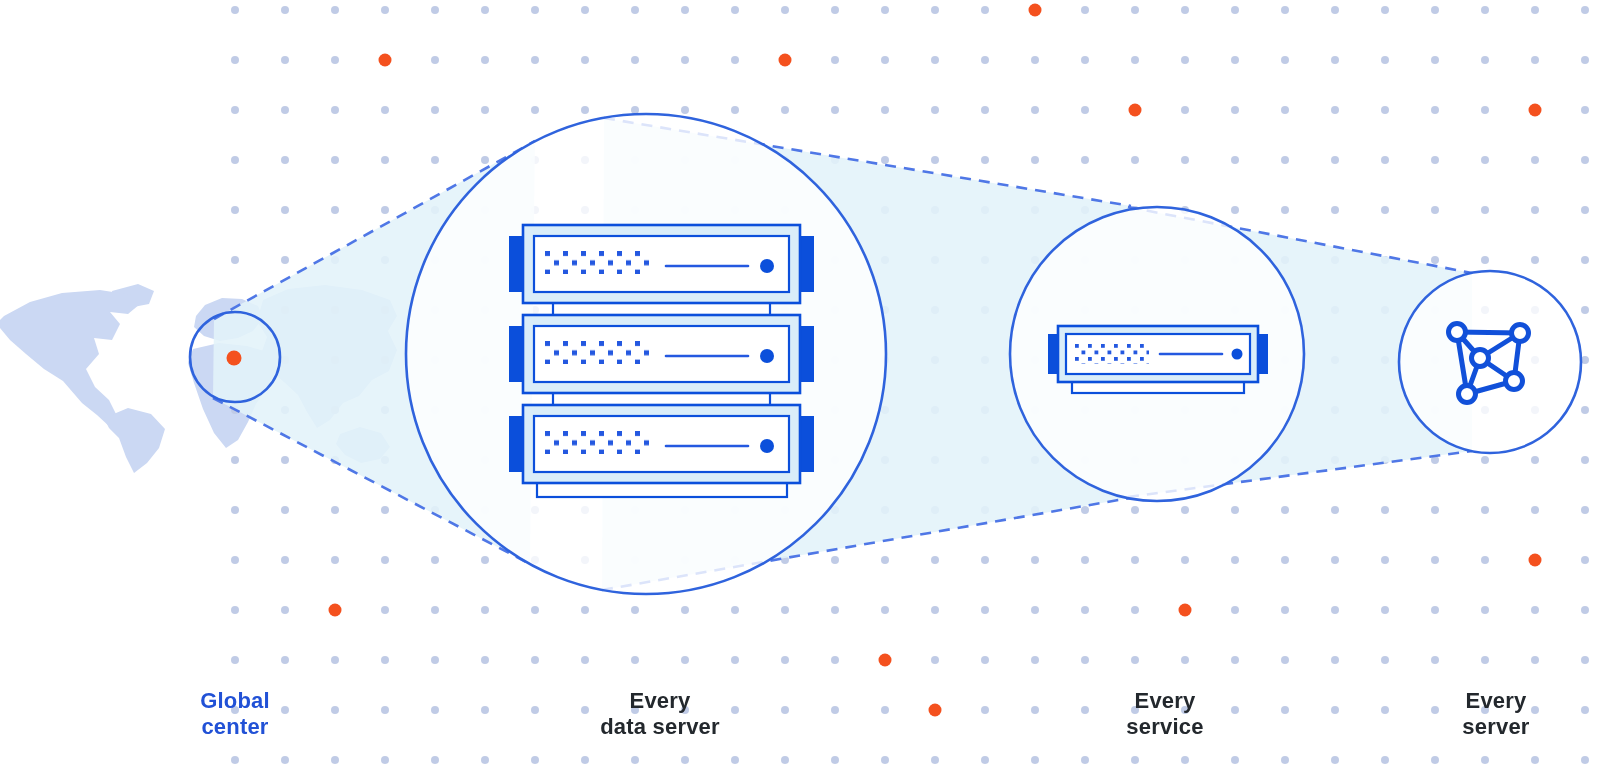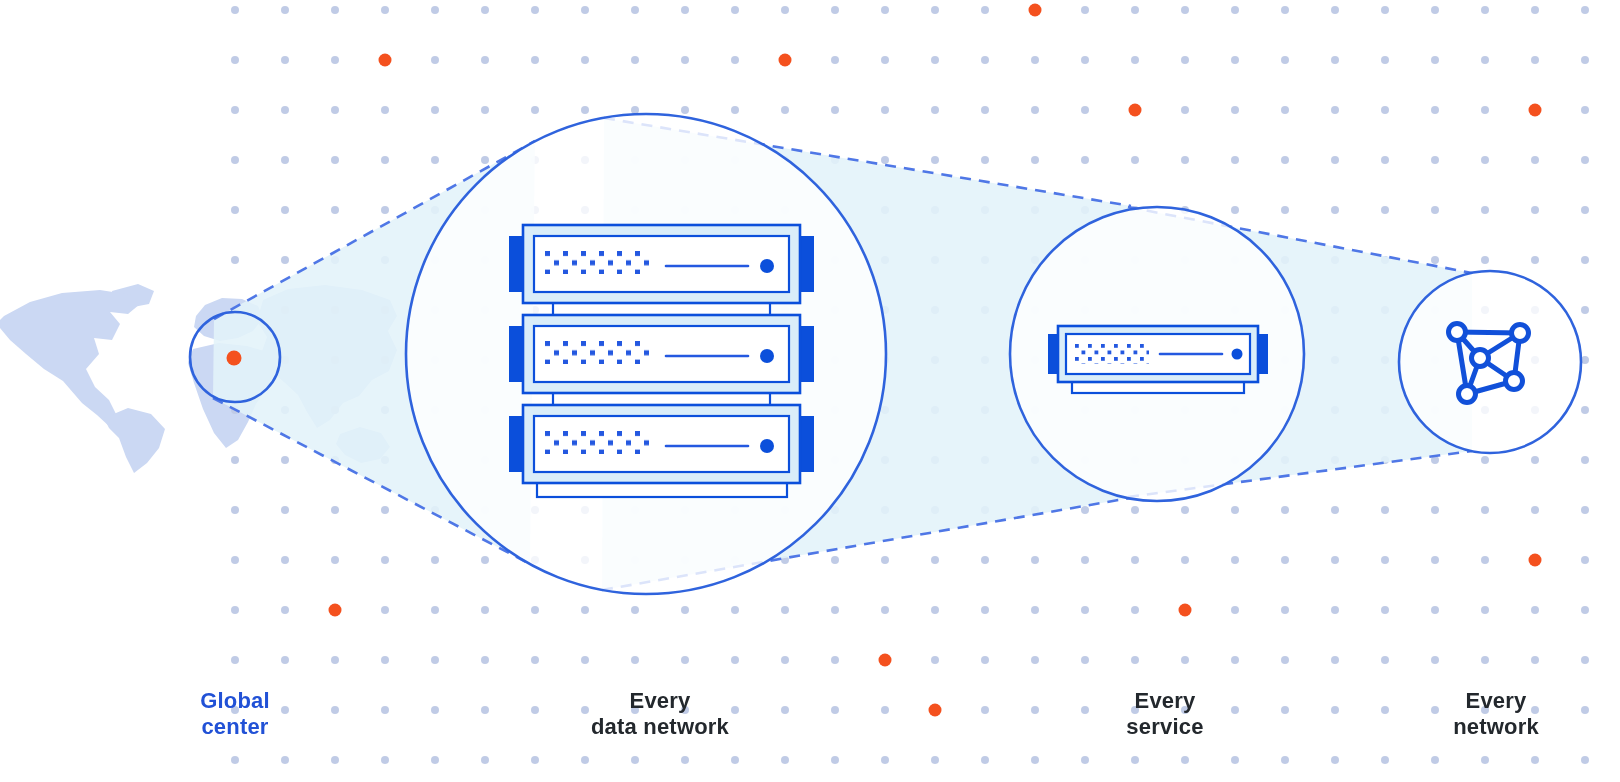--- a/index.html
+++ b/index.html
@@ -607,22 +607,22 @@
   <circle id="map-marker" class="accent-dot" cx="234" cy="358" r="7.5"></circle>
 </svg>
 </div>
 
 <div class="stage-label" style="left: 235px; top: 688px; color: rgb(33, 81, 214);">
   <span>Global</span>
   <span>center</span>
 </div>
 <div class="stage-label" style="left: 660px; top: 688px; color: rgb(35, 40, 45);">
   <span>Every</span>
-  <span>data network</span>
+  <span>data server</span>
 </div>
 <div class="stage-label" style="left: 1165px; top: 688px; color: rgb(35, 40, 45);">
   <span>Every</span>
   <span>service</span>
 </div>
 <div class="stage-label" style="left: 1496px; top: 688px; color: rgb(35, 40, 45);">
   <span>Every</span>
-  <span>network</span>
+  <span>server</span>
 </div>
 
 </body></html>

